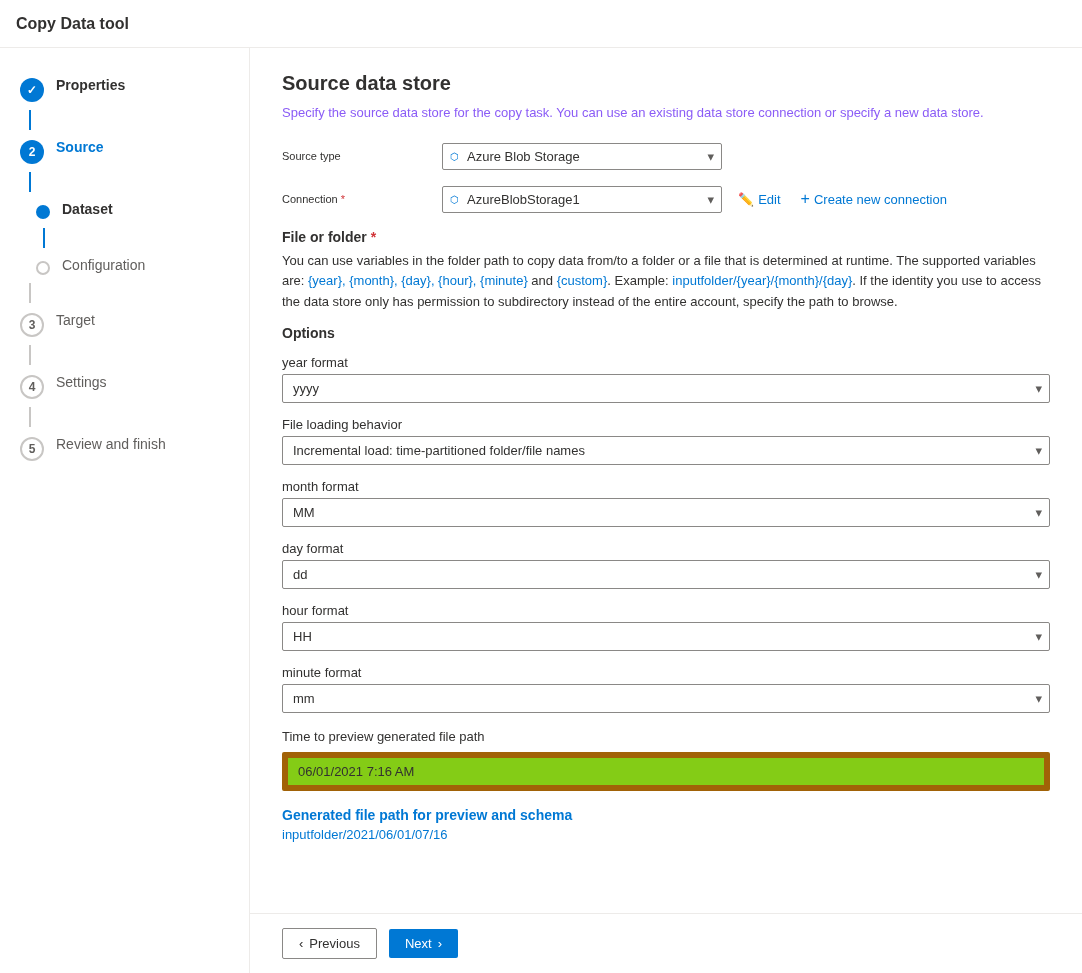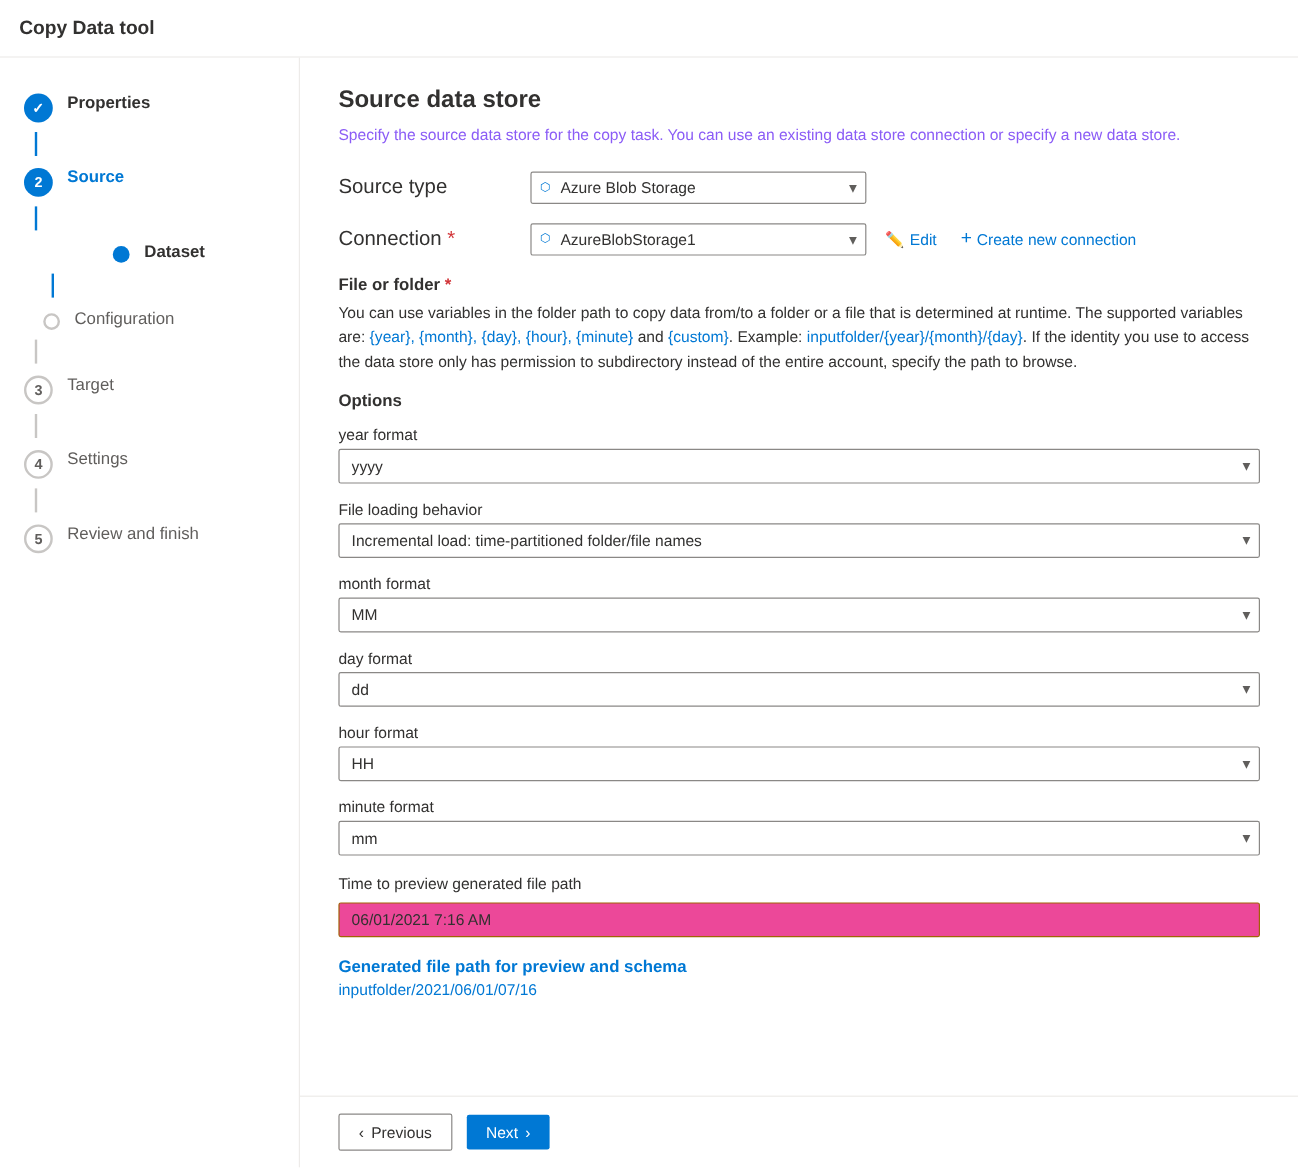--- a/index.html
+++ b/index.html
@@ -108,21 +108,21 @@
       line-height: 1.5;
     }
 
     .form-row {
       display: flex;
       align-items: center;
       margin-bottom: 16px;
     }
     .form-label {
       width: 160px;
-      font-size: 17px;
+      font-size: 11px;
       color: #323130;
       flex-shrink: 0;
     }
     .form-label .required {
       color: #d13438;
     }
 
     .select-wrapper {
       position: relative;
       display: inline-flex;
@@ -263,26 +263,26 @@
       transform: translateY(-50%);
       pointer-events: none;
       color: #605e5c;
     }
 
     .preview-section {
       margin-top: 16px;
     }
     .preview-input {
       width: 100%;
-      border: 1px solid #a16207;
+      border: 6px solid #a16207;
       border-radius: 2px;
       padding: 6px 10px;
       font-size: 13px;
       color: #323130;
-      background: #ec4899;
+      background: #84cc16;
       margin-top: 4px;
     }
 
     .generated-path-title {
       font-size: 14px;
       font-weight: 600;
       color: #0078d4;
       margin-top: 16px;
       margin-bottom: 4px;
     }
@@ -344,21 +344,21 @@
       <span class="step-label">Properties</span>
     </div>
     <div class="step-connector"></div>
 
     <div class="step-item">
       <div class="step-circle active">2</div>
       <span class="step-label active">Source</span>
     </div>
     <div class="step-connector"></div>
 
-    <div class="step-item" style="padding-left: 36px; justify-content: center;">
+    <div class="step-item" style="padding-left: 36px;">
       <div class="step-circle active" style="width:14px;height:14px;background:#0078d4;margin-right:12px;margin-top:5px;flex-shrink:0;"></div>
       <span class="step-label">Dataset</span>
     </div>
     <div class="step-connector" style="margin-left: 43px;"></div>
 
     <div class="step-item" style="padding-left: 36px; text-align: center;">
       <div class="step-circle inactive" style="width:14px;height:14px;border:2px solid #c8c6c4;margin-right:12px;margin-top:5px;flex-shrink:0;"></div>
       <span class="step-label inactive">Configuration</span>
     </div>
     <div class="step-connector gray"></div>

